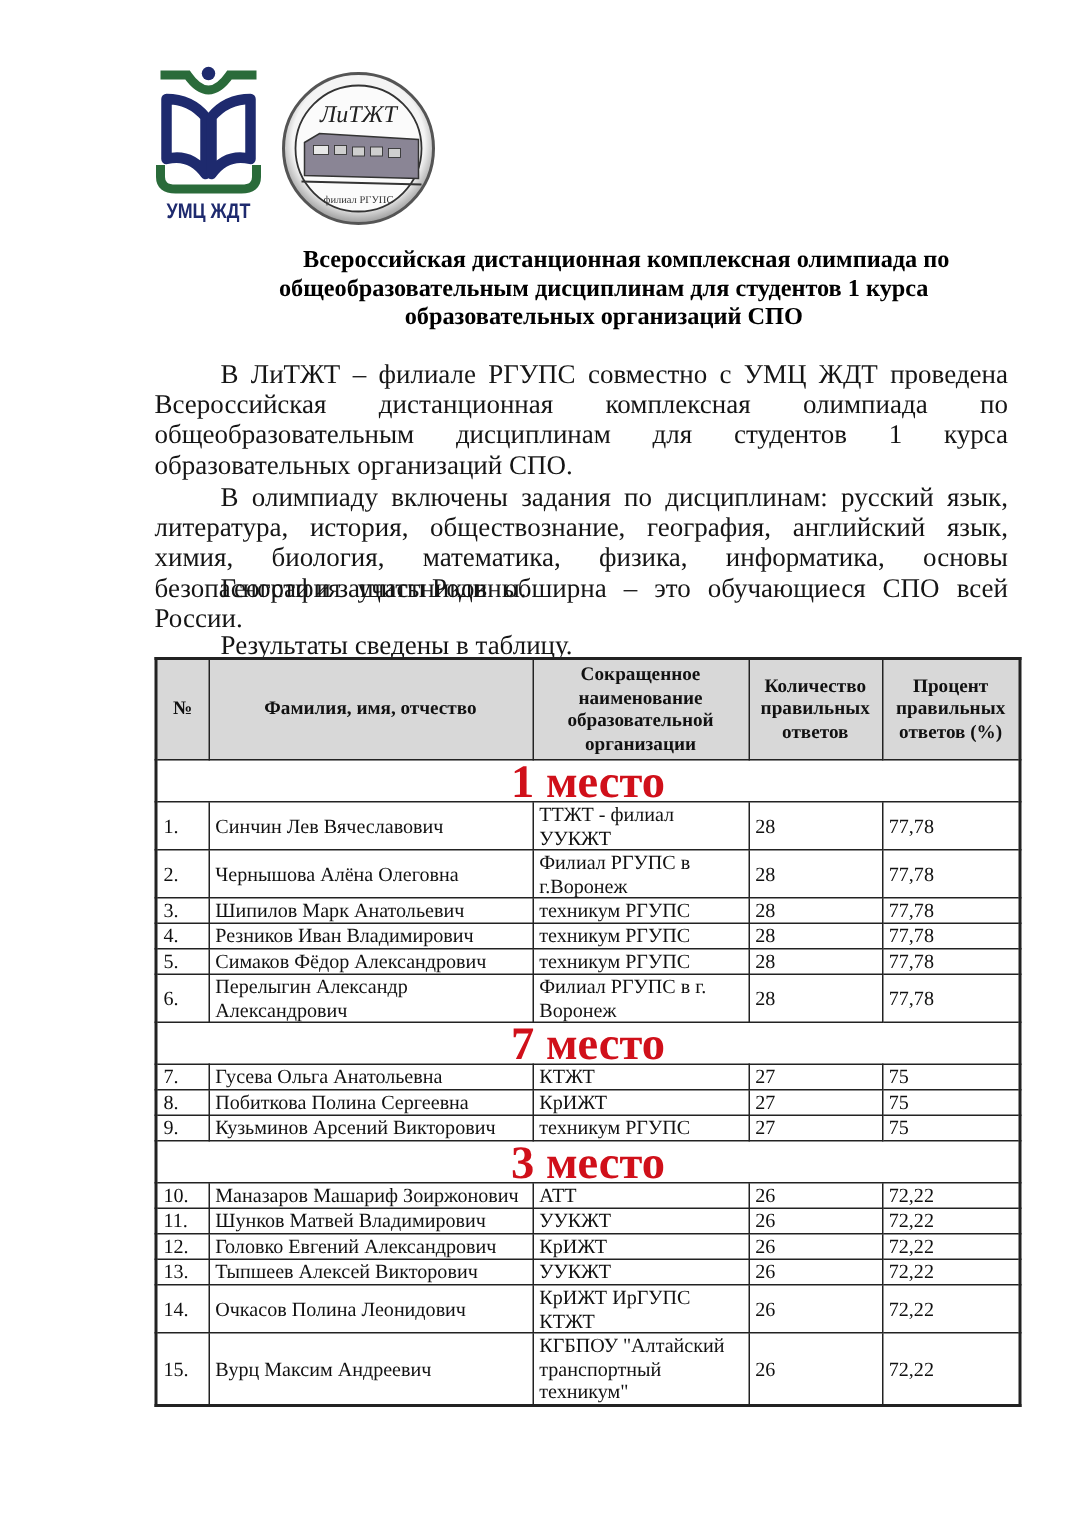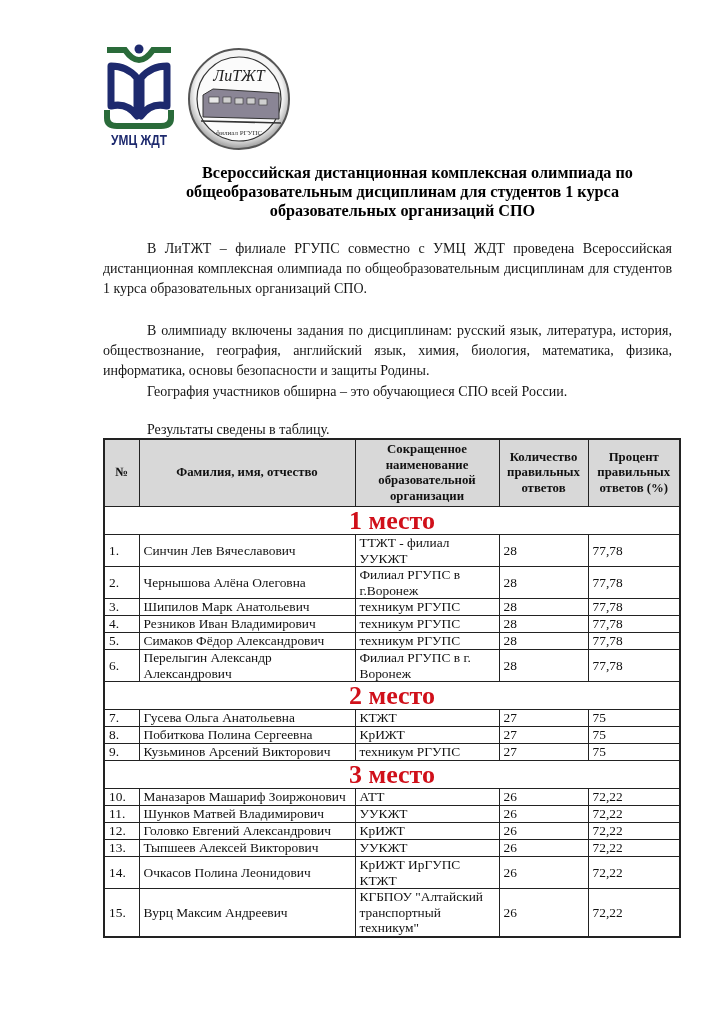--- a/index.html
+++ b/index.html
@@ -11,40 +11,40 @@
   .logo-umc svg { display: block; }
   .logo-umc-label { position: absolute; left: 0; top: 88px; width: 72px; text-align: center;
                     font-family: "Liberation Sans", "DejaVu Sans", sans-serif; font-weight: bold;
                     font-size: 14px; color: #1e2a6e; letter-spacing: 0; transform: scaleX(0.85); }
   .logo-litzht { position: absolute; left: 84px; top: 3px; width: 104px; height: 104px; }
 
   .title { position: absolute; left: 150px; top: 164px; width: 505px; text-align: center;
            color: #000000; font-weight: bold; font-size: 16.2px; line-height: 19px; }
   .title .l1 { display: block; padding-left: 30px; }
 
-  .para { position: absolute; left: 103px; width: 569px; font-size: 14px; line-height: 20.2px;
+  .para { position: absolute; left: 103px; width: 569px; font-size: 18px; line-height: 20.2px;
           text-align: justify; color: #151515; }
   .para p { margin: 0; text-indent: 44px; }
   .p1 { top: 239px; }
   .p2 { top: 321px; }
   .p3 { top: 382px; }
   .p4 { top: 420px; }
 
   table.results { position: absolute; left: 103px; top: 438px; width: 576px; border-collapse: collapse;
                   font-size: 13.4px; table-layout: fixed; }
   table.results td, table.results th { border: 1px solid #222; padding: 0 4px; vertical-align: middle; line-height: 15.5px; }
   table.results { border: 2px solid #222; }
   table.results th { background: #d8d8d8; font-weight: bold; text-align: center; font-size: 12.8px; line-height: 15.5px; padding: 2px 3px; height: 58px; }
   .col-n { width: 35px; }
   .col-name { width: 216px; }
   .col-org { width: 144px; }
   .col-cnt { width: 89px; }
   .col-pct { width: 92px; }
   td.num { text-align: left; padding-left: 12px; }
-  td.place { text-align: center; color: #d0101a; font-weight: bold; font-size: 26px; height: 27px; padding: 0; }
+  td.place { text-align: center; color: #d0101a; font-weight: bold; font-size: 31px; height: 27px; padding: 0; }
   tr.h18 td { height: 16px; }
   tr.h30 td { height: 30px; }
   tr.h46 td { height: 46px; }
   td.cnt, td.pct { padding-left: 8px; }
 </style>
 </head>
 <body>
 
 <div class="logos">
   <div class="logo-umc">
@@ -162,21 +162,21 @@
     </tr>
     <tr class="h30">
       <td class="num">6.</td>
       <td>Перелыгин Александр Александрович</td>
       <td>Филиал РГУПС в г. Воронеж</td>
       <td class="cnt">28</td>
       <td class="pct">77,78</td>
     </tr>
 
     <tr>
-        <td colspan="5" class="place">2 место</td>
+        <td colspan="5" class="place">7 место</td>
       </tr>
 
     <tr class="h18">
       <td class="num">7.</td>
       <td>Гусева Ольга Анатольевна</td>
       <td>КТЖТ</td>
       <td class="cnt">27</td>
       <td class="pct">75</td>
     </tr>
     <tr class="h18">

